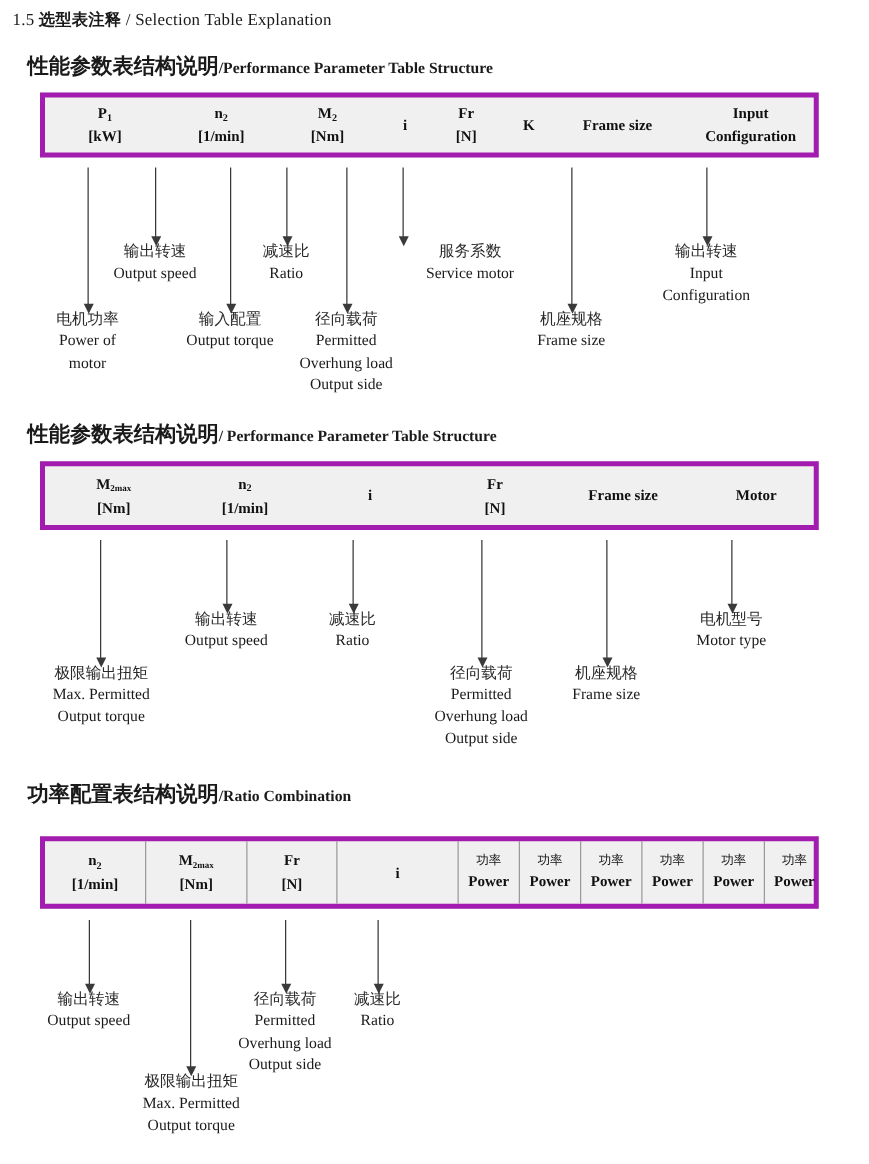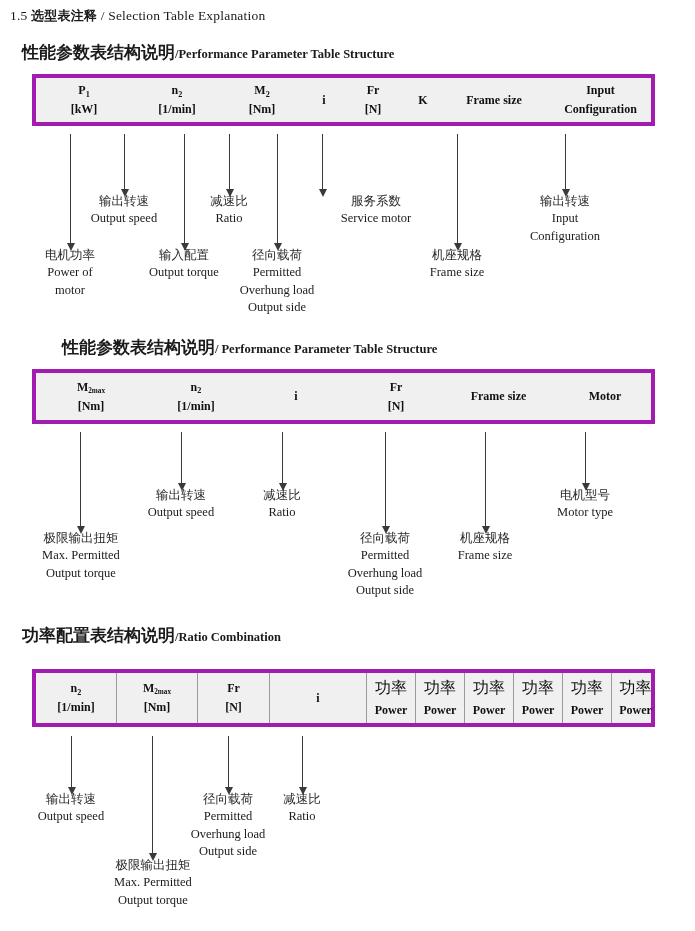--- a/index.html
+++ b/index.html
@@ -66,21 +66,21 @@
     font-weight: bold;
     font-size: 12px;
     line-height: 1.55;
     color: #111;
   }
   .tbl .cell.divided { border-right: 1px solid #9a9a9a; }
   .tbl .cell .l1, .tbl .cell .l2 { white-space: nowrap; }
   .tbl .cell .cnlbl {
     font-family: "DejaVu Sans", sans-serif;
     font-weight: normal;
-    font-size: 16px;
+    font-size: 10px;
   }
   sub {
     font-size: 0.68em;
     vertical-align: baseline;
     position: relative;
     top: 0.28em;
   }
   .sup-small {
     font-size: 0.6em;
     vertical-align: baseline;
@@ -211,21 +211,21 @@
 <div class="ann" style="left:397px; top:246px; width:120px;">
   <span class="cn">机座规格</span>
   <span class="en">Frame size</span>
 </div>
 <div class="ann" style="left:505px; top:192px; width:120px;">
   <span class="cn">输出转速</span>
   <span class="en">Input</span>
   <span class="en">Configuration</span>
 </div>
 
-<div class="sec-heading" style="top:336px;margin-left:40px;">
+<div class="sec-heading" style="top:336px;">
   <span class="cn">性能参数表结构说明</span><span class="en">/</span> <span class="en">Performance Parameter Table Structure</span>
 </div>
 
 <div class="tbl" style="left:32px; top:369px; width:623px; height:55px;">
   <div class="cell" style="left:0px; width:110px;">
     <span class="l1">M<span class="sup-small">2max</span></span>
     <span class="l2">[Nm]</span>
   </div>
   <div class="cell" style="left:110px; width:100px;">
     <span class="l1">n<sub>2</sub></span>

